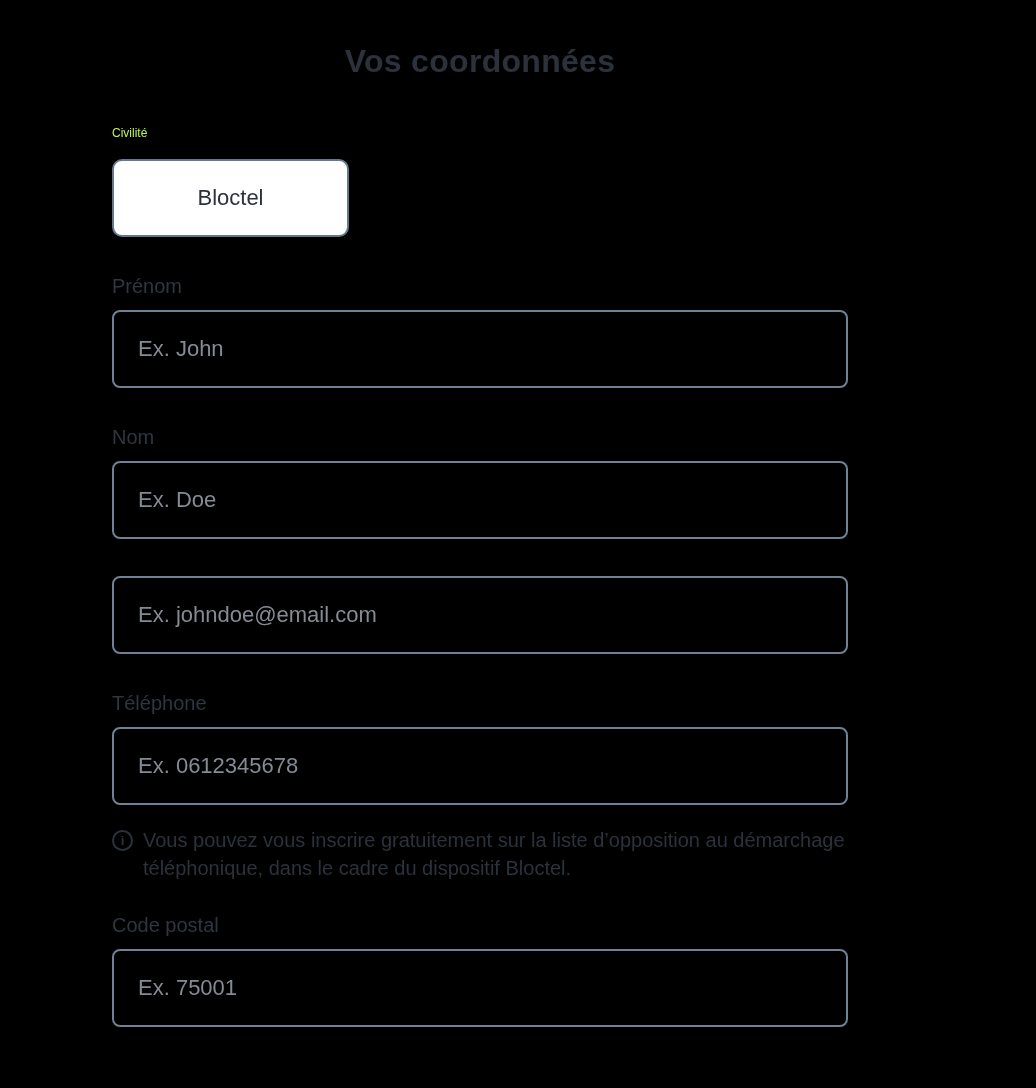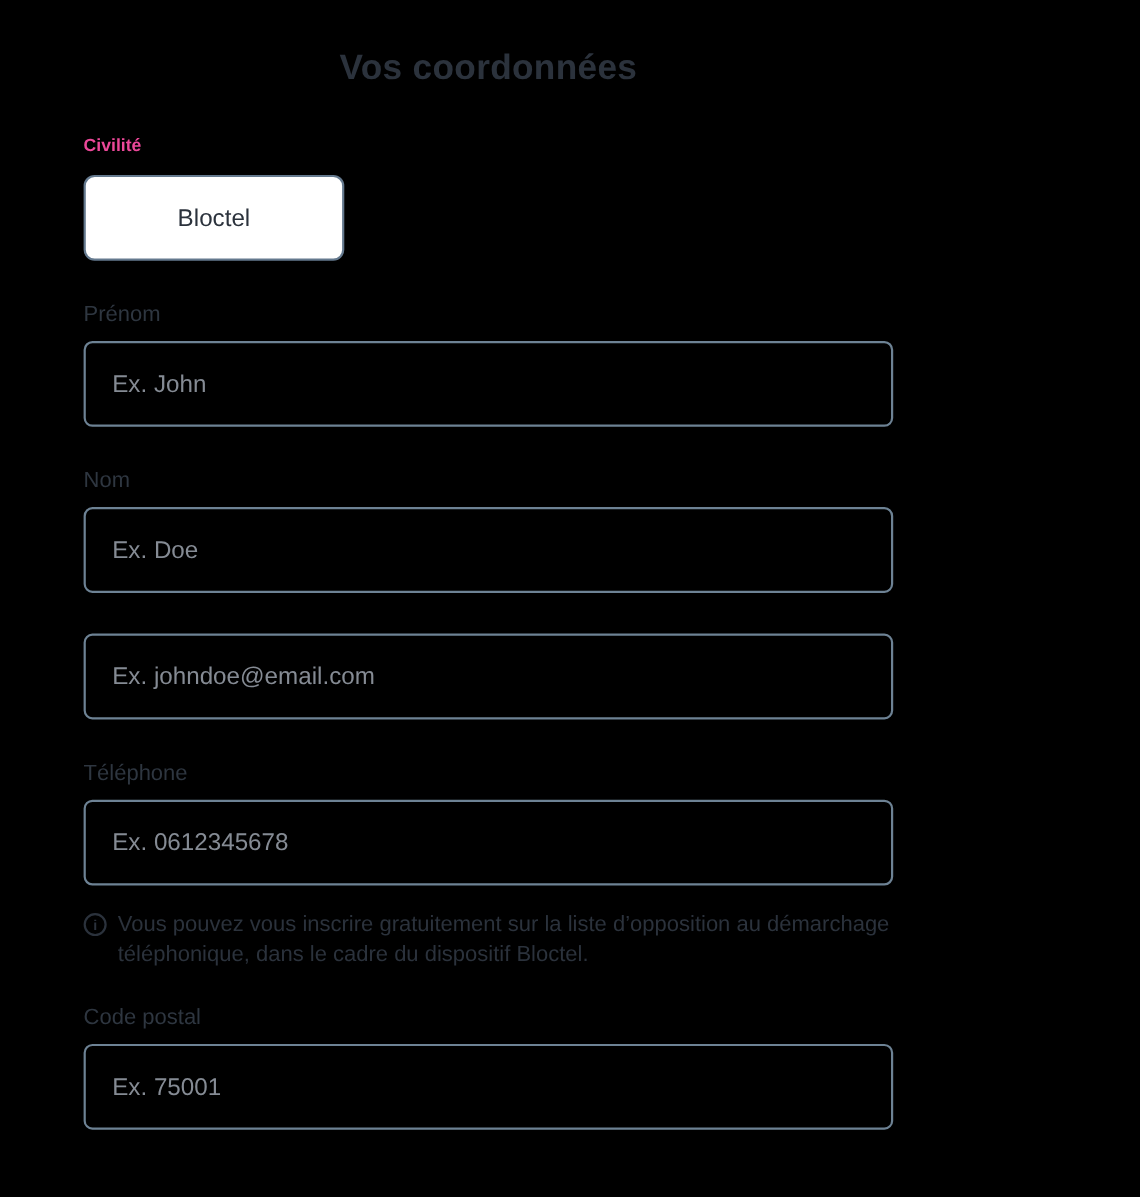--- a/index.html
+++ b/index.html
@@ -13,39 +13,39 @@
   }
 
   .page {
     width: 1036px;
     height: 1088px;
     position: relative;
   }
 
   .container {
     width: 736px;
-    margin-left: 76px;
+    margin-left: 112px;
   }
 
   .title {
     margin-top: 42px;
     font-size: 32px;
     line-height: 38px;
     font-weight: 700;
     color: #2b323c;
     text-align: center;
     letter-spacing: 0.3px;
   }
 
   .civility-label {
     margin-top: 41px;
-    font-size: 16px;
+    font-size: 12px;
     line-height: 24px;
-    font-weight: 700;
-    color: #ec4899;
+    font-weight: 400;
+    color: #bef264;
   }
 
   .civility-buttons {
     margin-top: 14px;
     display: flex;
     gap: 27px;
   }
 
   .civility-btn {
     width: 237px;

